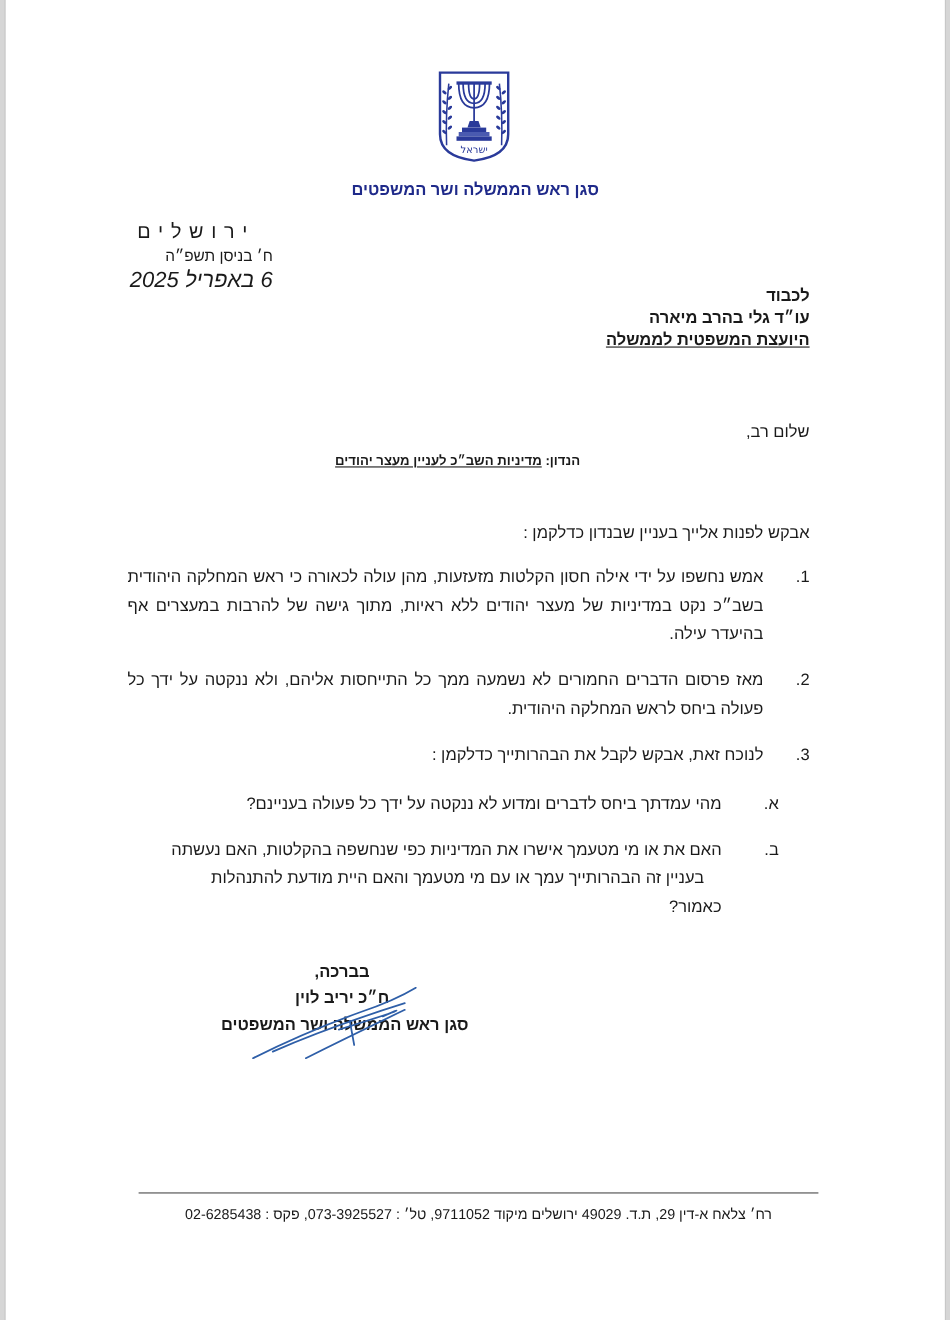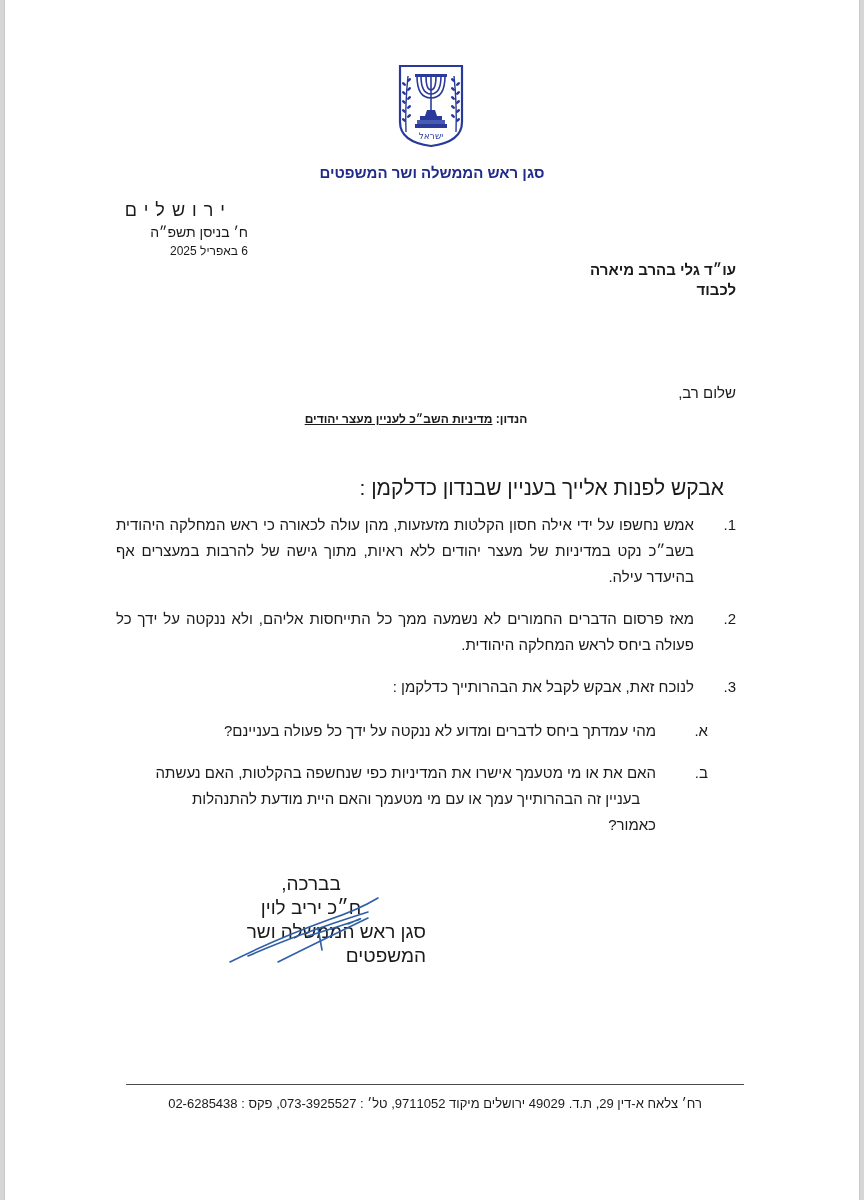--- a/index.html
+++ b/index.html
@@ -8,47 +8,47 @@
     .edge-left { position: absolute; left: 0; top: 0; width: 5px; height: 1200px; background: #d6d6d6; border-right: 1px solid #c8c8c8; }
     .edge-right { position: absolute; right: 0; top: 0; width: 5px; height: 1200px; background: #d6d6d6; border-left: 1px solid #c8c8c8; }
     .abs { position: absolute; }
     .rtl { direction: rtl; text-align: right; unicode-bidi: embed; }
 
     .emblem { left: 397px; top: 64px; width: 68px; height: 84px; }
     .org-title { left: 250px; top: 164px; width: 364px; text-align: center; direction: rtl; font-weight: bold; font-size: 15px; color: #1f2a8a; }
 
     .city { left: 84px; top: 200px; width: 148px; font-size: 18px; letter-spacing: 7px; }
     .heb-date { left: 100px; top: 224px; width: 148px; font-size: 14px; }
-    .greg-date { left: 100px; top: 244px; width: 148px; font-size: 12px; }
+    .greg-date { left: 100px; top: 244px; width: 148px; font-size: 20px; font-style: italic; }
 
     .addr-block { right: 128px; top: 260px; width: 300px; font-weight: bold; font-size: 15px; line-height: 20px; }
     .addr-block .u { text-decoration: underline; }
 
     .greeting { right: 128px; top: 384px; width: 300px; font-size: 15px; }
 
     .subject { left: 200px; top: 412px; width: 432px; text-align: center; direction: rtl; font-weight: bold; font-size: 12px; }
     .subject .u { text-decoration: underline; }
 
-    .intro { right: 140px; top: 476px; width: 600px; font-size: 21px; text-align: right; }
+    .intro { right: 128px; top: 476px; width: 600px; font-size: 15px; text-align: right; }
 
     .item { right: 128px; width: 620px; font-size: 15px; line-height: 26px; display: flex; direction: rtl; }
     .item .num { width: 42px; flex: 0 0 42px; text-align: right; }
     .item .txt { flex: 1; text-align: justify; text-align-last: right; }
     .item1 { top: 512px; }
     .item2 { top: 606px; }
     .item3 { top: 674px; }
 
     .sub { right: 128px; width: 620px; font-size: 15px; line-height: 26px; display: flex; direction: rtl; }
     .sub .num { width: 80px; flex: 0 0 80px; text-align: right; padding-right: 28px; }
     .sub .txt { flex: 1; text-align: justify; text-align-last: right; }
     .suba { top: 718px; }
     .subb { top: 760px; }
     .subb .txt .l2 { display: block; text-align: center; padding-left: 60px; }
 
-    .sig-block { left: 196px; top: 872px; width: 230px; font-weight: normal; font-size: 19px; line-height: 24px; direction: rtl; text-align: right; }
+    .sig-block { left: 196px; top: 872px; width: 230px; font-weight: bold; font-size: 15px; line-height: 24px; direction: rtl; text-align: right; }
     .sig-block .c { display: block; text-align: center; }
     .signature { left: 218px; top: 890px; width: 170px; height: 80px; }
 
     .footer-line { left: 126px; top: 1084px; width: 618px; height: 1px; background: #4a4a4a; }
     .footer { left: 126px; top: 1096px; width: 618px; font-size: 13px; direction: rtl; text-align: center; }
   </style>
 </head>
 <body>
 
 <div class="edge-left"></div>
@@ -100,22 +100,23 @@
   </svg>
 </div>
 
 <div class="abs org-title">סגן ראש הממשלה ושר המשפטים</div>
 
 <div class="abs city rtl">ירושלים</div>
 <div class="abs heb-date rtl">ח׳ בניסן תשפ״ה</div>
 <div class="abs greg-date rtl">6 באפריל 2025</div>
 
 <div class="abs addr-block rtl">
+  <div>לכבוד</div>
   <div>עו״ד גלי בהרב מיארה</div>
-  <div>לכבוד</div>
+  <div class="u">היועצת המשפטית לממשלה</div>
 </div>
 
 <div class="abs greeting rtl">שלום רב,</div>
 
 <div class="abs subject">
   <span>הנדון:</span>
   <span> </span>
   <span class="u">מדיניות השב״כ לעניין מעצר יהודים</span>
 </div>
 

